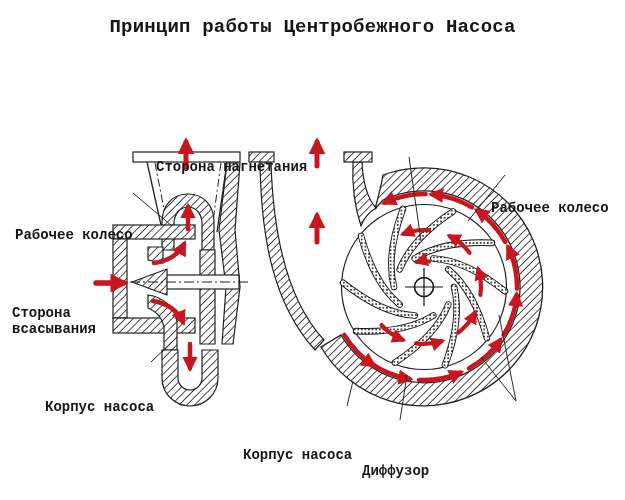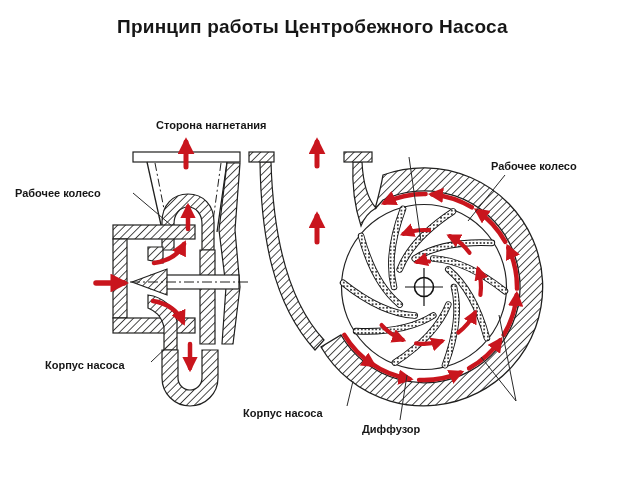--- a/index.html
+++ b/index.html
@@ -1,21 +1,21 @@
 <!DOCTYPE html>
 <html><head>
 <meta charset="utf-8">
 <style>
   html,body{margin:0;padding:0;background:#fff;}
   .stage{position:relative;width:625px;height:500px;background:#fff;overflow:hidden;
-         font-family:Liberation Sans, sans-serif;color:#161616;}
+         font-family:Liberation Mono, monospace;color:#161616;}
   .title{position:absolute;top:16px;left:0;width:625px;text-align:center;
          font-size:19px;font-weight:bold;letter-spacing:.2px;}
-  .lbl{position:absolute;font-size:11px;font-weight:bold;line-height:16px;
-       white-space:pre-line;}
+  .lbl{position:absolute;font-size:14px;font-weight:bold;line-height:16px;
+       white-space:pre-line;margin-top:42px;}
   svg{position:absolute;left:0;top:0;}
 </style>
 </head>
 <body>
 
 <div class="stage">
 
   <div class="title">Принцип работы Центробежного Насоса</div>
 
   <svg width="625" height="500" viewBox="0 0 625 500">
@@ -147,17 +147,19 @@
       <path d="M409,157 L421,241"></path>
       <path d="M505,175 L468,221"></path>
       <path d="M347,406 L353,381"></path>
       <path d="M400,420 L407,375"></path>
       <path d="M516,401 L499,315 M516,401 L481,357"></path>
     </g>
   </svg>
 
   <div class="lbl" style="left:156px;top:117px">Сторона нагнетания</div>
   <div class="lbl" style="left:15px;top:185px">Рабочее колесо</div>
+  <div class="lbl" style="left:12px;top:263px">Сторона
+всасывания</div>
   <div class="lbl" style="left:45px;top:357px">Корпус насоса</div>
   <div class="lbl" style="left:491px;top:158px">Рабочее колесо</div>
   <div class="lbl" style="left:243px;top:405px">Корпус насоса</div>
   <div class="lbl" style="left:362px;top:421px">Диффузор</div>
 </div>
 
 </body></html>

